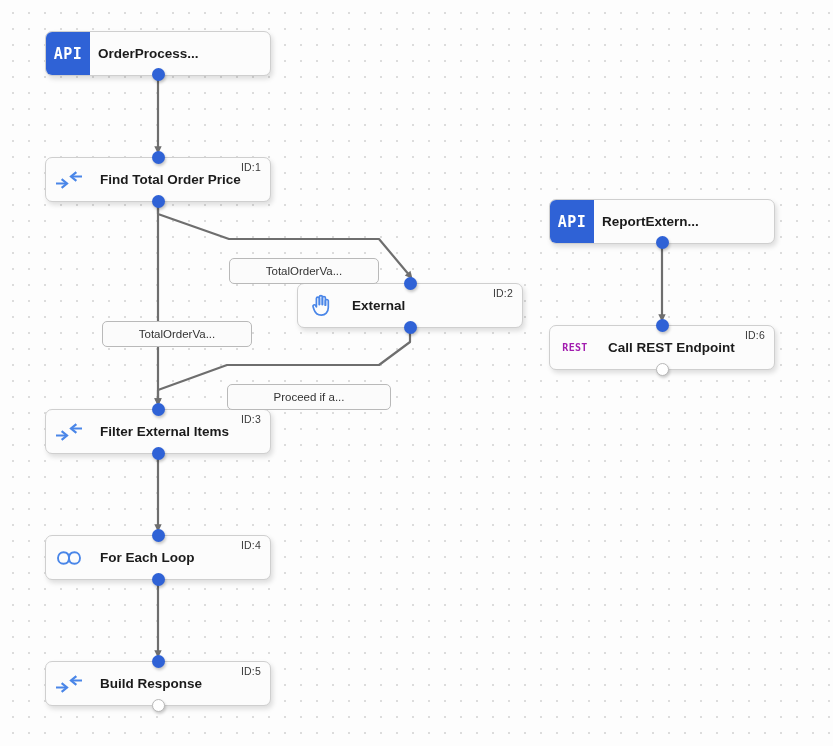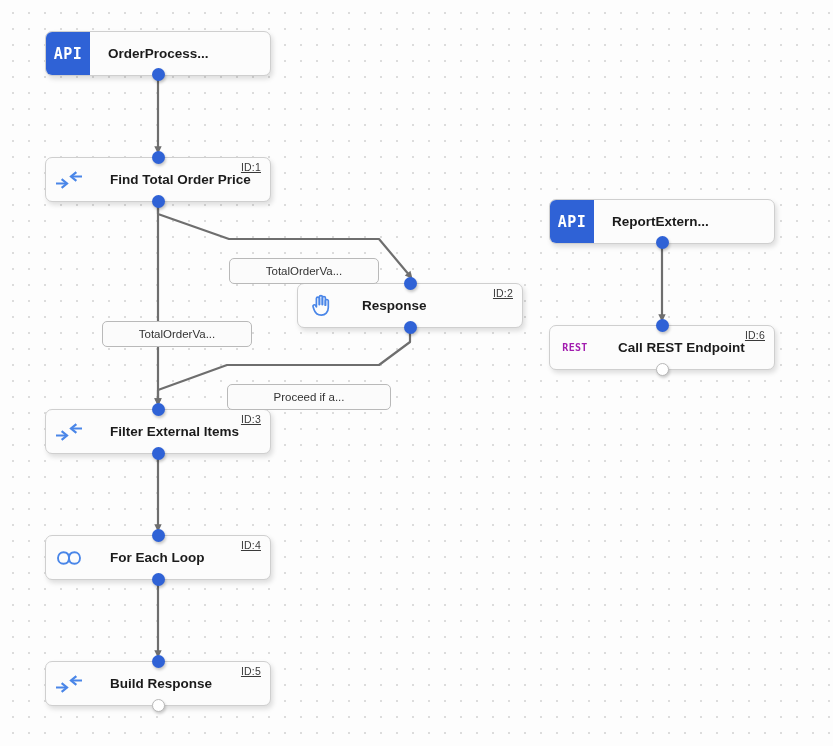--- a/index.html
+++ b/index.html
@@ -79,31 +79,30 @@
     align-items: center;
     justify-content: center;
     color: #4a86e8;
   }
   .icon-slot svg { display: block; }
   .node-title {
     font-size: 13.5px;
     font-weight: 700;
     color: #1b1b1b;
     white-space: nowrap;
-    padding-left: 18px;
+    padding-left: 8px;
   }
   .id-tag {
     position: absolute;
     top: 3px;
     right: 9px;
     font-size: 10.5px;
     color: #3a3a3a;
     font-family: "Liberation Sans", sans-serif;
     letter-spacing: 0.2px;
-    text-decoration: underline;
   }
   
   .port {
     position: absolute;
     width: 13px;
     height: 13px;
     border-radius: 50%;
     background: #2f62d6;
     box-shadow: 1px 2px 3px rgba(0,0,0,0.22);
     z-index: 6;
@@ -194,21 +193,21 @@
             <path d="M6.4,12.3 L6.4,4.6 A1.5,1.5 0 0 1 9.4,4.6 L9.4,10.4"></path>
             <path d="M9.4,10.4 L9.4,3.1 A1.5,1.5 0 0 1 12.4,3.1 L12.4,10.4"></path>
             <path d="M12.4,10.4 L12.4,4.0 A1.5,1.5 0 0 1 15.4,4.0 L15.4,11.2"></path>
             <path d="M15.4,11.2 L15.4,6.6 A1.5,1.5 0 0 1 18.3,6.6 L18.3,13.6
                      C18.3,18.2 15.2,21.2 11.3,21.2
                      C7.6,21.2 5.0,18.8 4.0,15.6
                      L3.0,12.6 A1.5,1.5 0 0 1 5.6,11.3 L6.4,12.8"></path>
           </g>
         </svg>
       </div>
-      <div class="node-title">Response</div>
+      <div class="node-title">External</div>
     </div>
     <span class="id-tag">ID:2</span>
   </div>
 
   <div class="node" style="left:45px; top:409px; width:226px; height:45px;">
     <div class="node-inner">
       <div class="icon-slot">
         <svg width="26" height="18" viewBox="0 0 26 18">
           <g stroke="#4a86e8" stroke-width="2.2" fill="none" stroke-linecap="square">
             <path d="M1,12.5 L10,12.5"></path>

